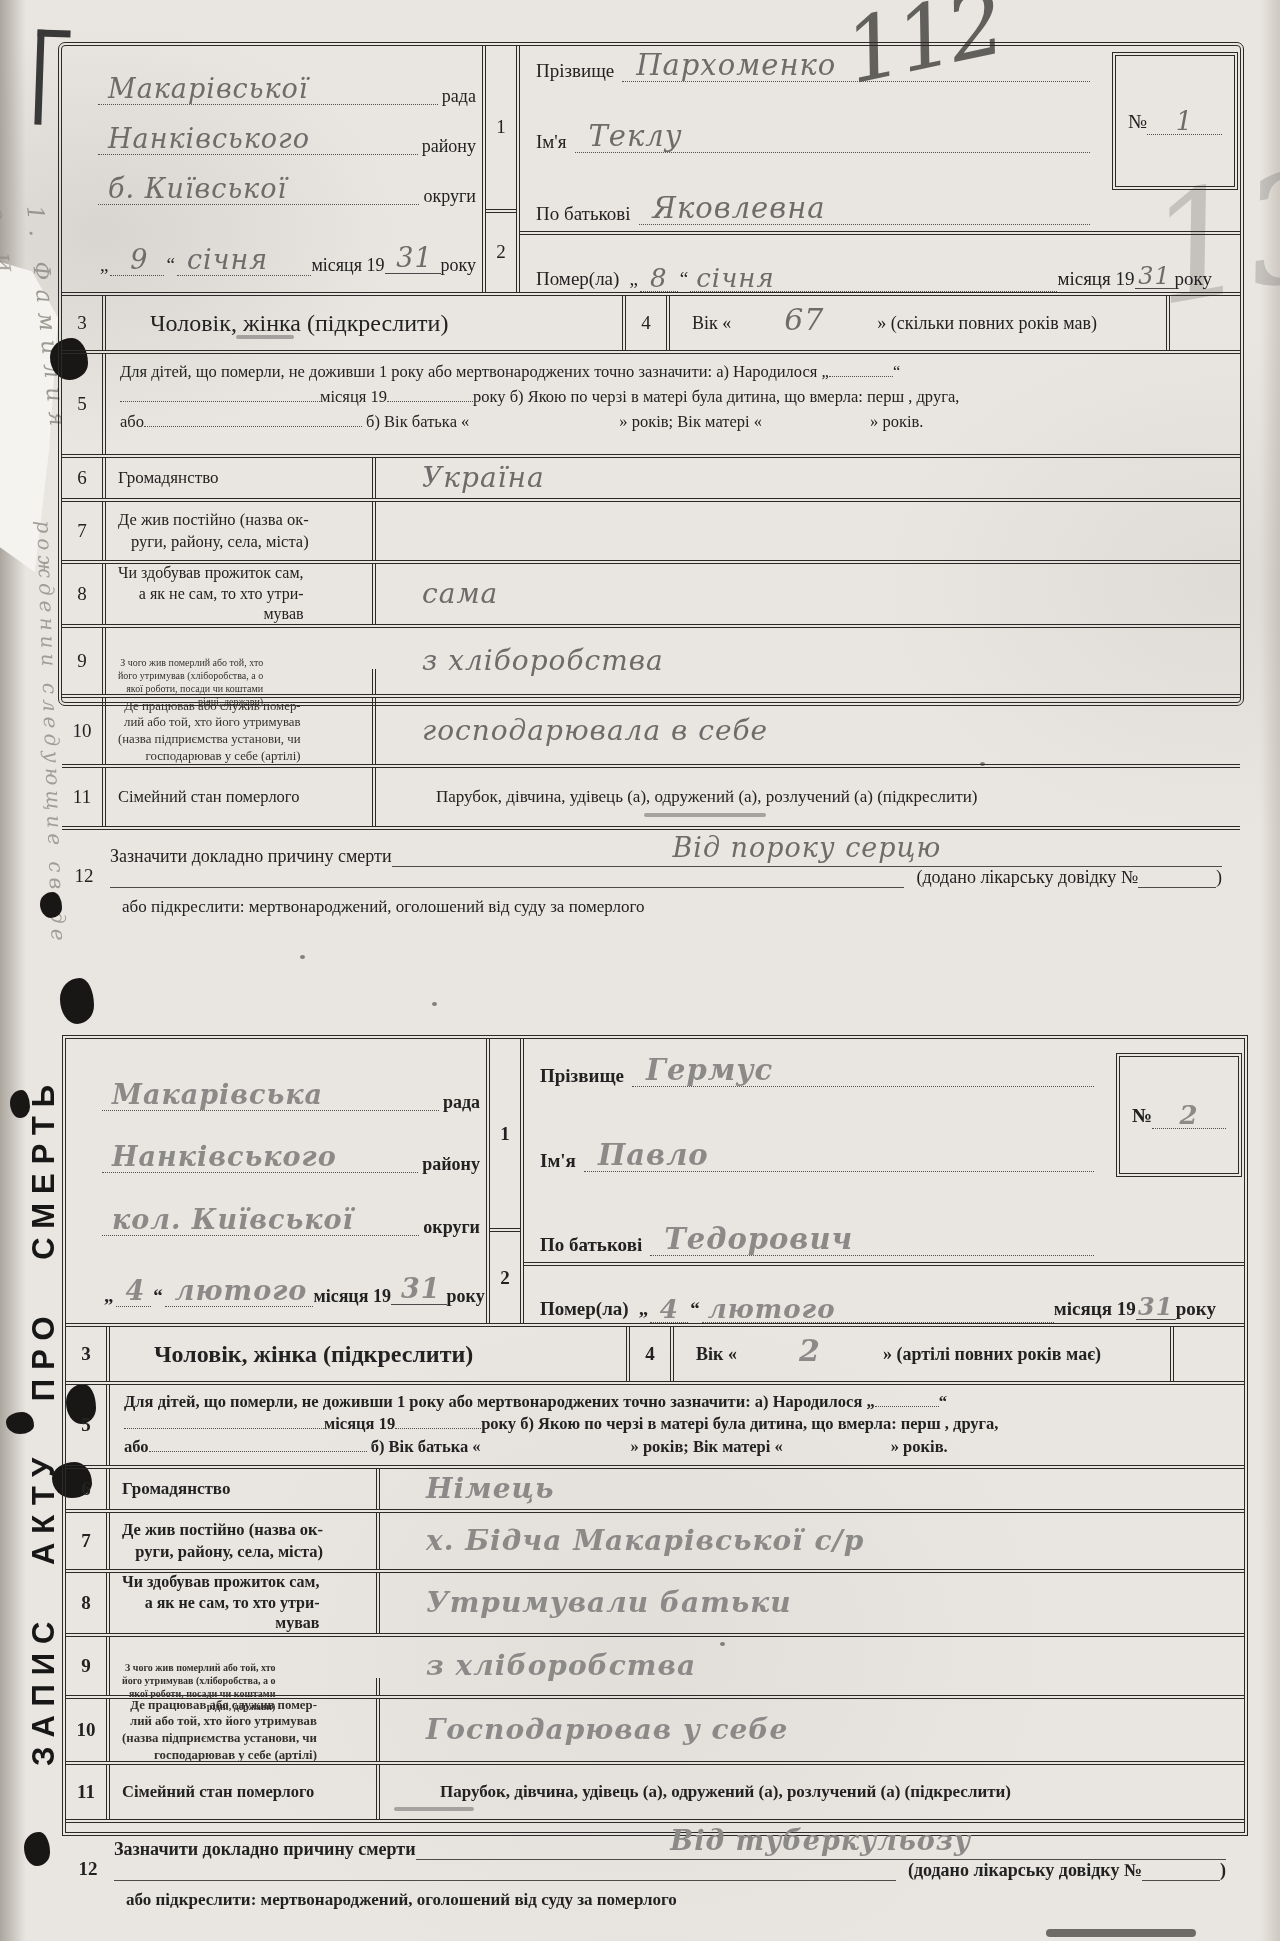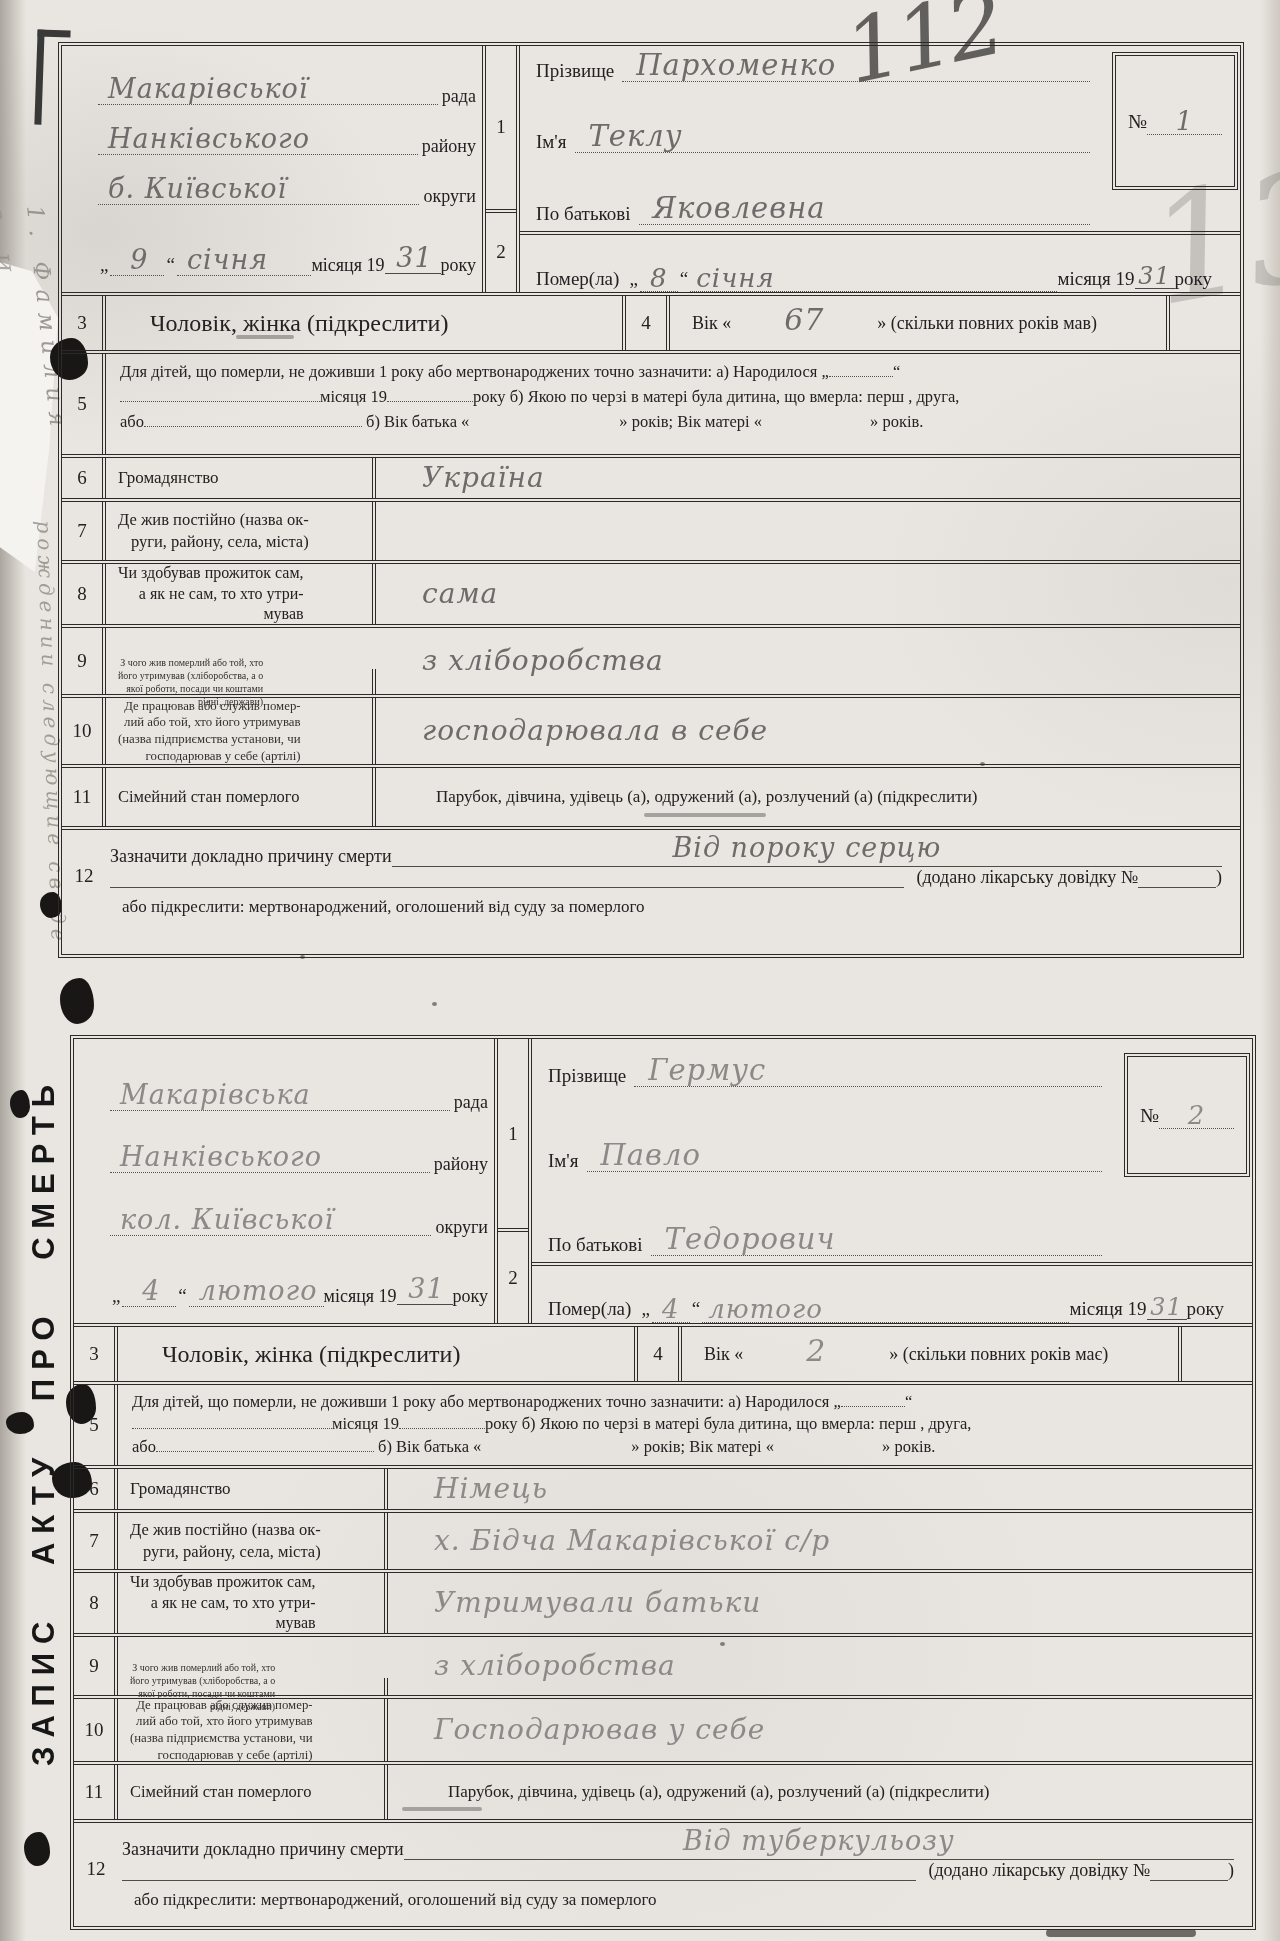--- a/index.html
+++ b/index.html
@@ -6,22 +6,22 @@
   .page{position:relative;width:1280px;height:1941px;overflow:hidden;
     font-family:"Liberation Serif",serif;color:#222;
     background:
       radial-gradient(420px 300px at 8% 12%, rgba(150,145,138,.20), transparent 70%),
       radial-gradient(500px 360px at 96% 30%, rgba(150,145,138,.12), transparent 70%),
       radial-gradient(600px 500px at 50% 85%, rgba(160,155,148,.10), transparent 70%),
       linear-gradient(90deg,#aba69e 0,rgba(171,166,158,0) 26px),
       linear-gradient(270deg,#cdc8c0 0,rgba(205,200,192,0) 20px),
       #e9e6e1;}
   .form{position:absolute;border:4px double #2c2a28;box-sizing:border-box;background:transparent;}
-  .f1{left:58px;top:42px;width:1186px;height:916px;}
-  .f2{left:70px;top:1035px;width:1186px;height:895px;}
+  .f1{left:58px;top:42px;width:1186px;height:664px;border-radius:7px;}
+  .f2{left:62px;top:1035px;width:1186px;height:801px;font-weight:bold;}
   
   .hdr{display:flex;box-sizing:border-box;border-bottom:4px double #2c2a28;position:relative;}
   .f1 .hdr{height:250px;}
   .f2 .hdr{height:288px;}
   .hdr-left{width:420px;box-sizing:border-box;padding:14px 6px 6px 36px;display:flex;flex-direction:column;}
   .hline{display:flex;align-items:flex-end;flex:1;padding-bottom:5px;}
   .hw-line{flex:1;border-bottom:1px dotted #55514c;}
   .lab{font-size:18px;padding-left:4px;transform:translateY(2px);white-space:nowrap;}
   .hand{font-family:"DejaVu Serif",serif;font-style:italic;color:#6d6c6a;letter-spacing:1px;white-space:nowrap;}
   .f2 .hand{color:#8b8a88;}
@@ -345,21 +345,21 @@
 
     <div class="row r34">
       <div class="ncell">3</div>
       <div class="sexcell">
         <span>Чоловік, жінка (підкреслити)</span>
       </div>
       <div class="ncell">4</div>
       <div class="vikcell">
         <span>Вік «</span>
         <span class="hand age">2</span>
-        <span>» (скільки повних років має)</span>
+        <span>» (артілі повних років має)</span>
       </div>
       <div class="stub"></div>
     </div>
 
     <div class="row r5">
       <div class="ncell">5</div>
       <div class="para">
         <span>Для дітей, що померли, не доживши 1 року або мертвонароджених точно зазначити: а) Народилося „</span><span class="dotfill" style="width:64px;"></span><span>“</span><br>
         <span class="dotfill" style="width:200px;"></span><span>місяця 19</span><span class="dotfill" style="width:86px;"></span><span>року б) Якою по черзі в матері була дитина, що вмерла: перш , друга,</span><br>
         <span>або</span><span class="dotfill" style="width:218px;"></span> <span>б) Вік батька «</span><span class="gapfill" style="width:150px;"></span><span>» років; Вік матері «</span><span class="gapfill" style="width:108px;"></span><span>» років.</span>

